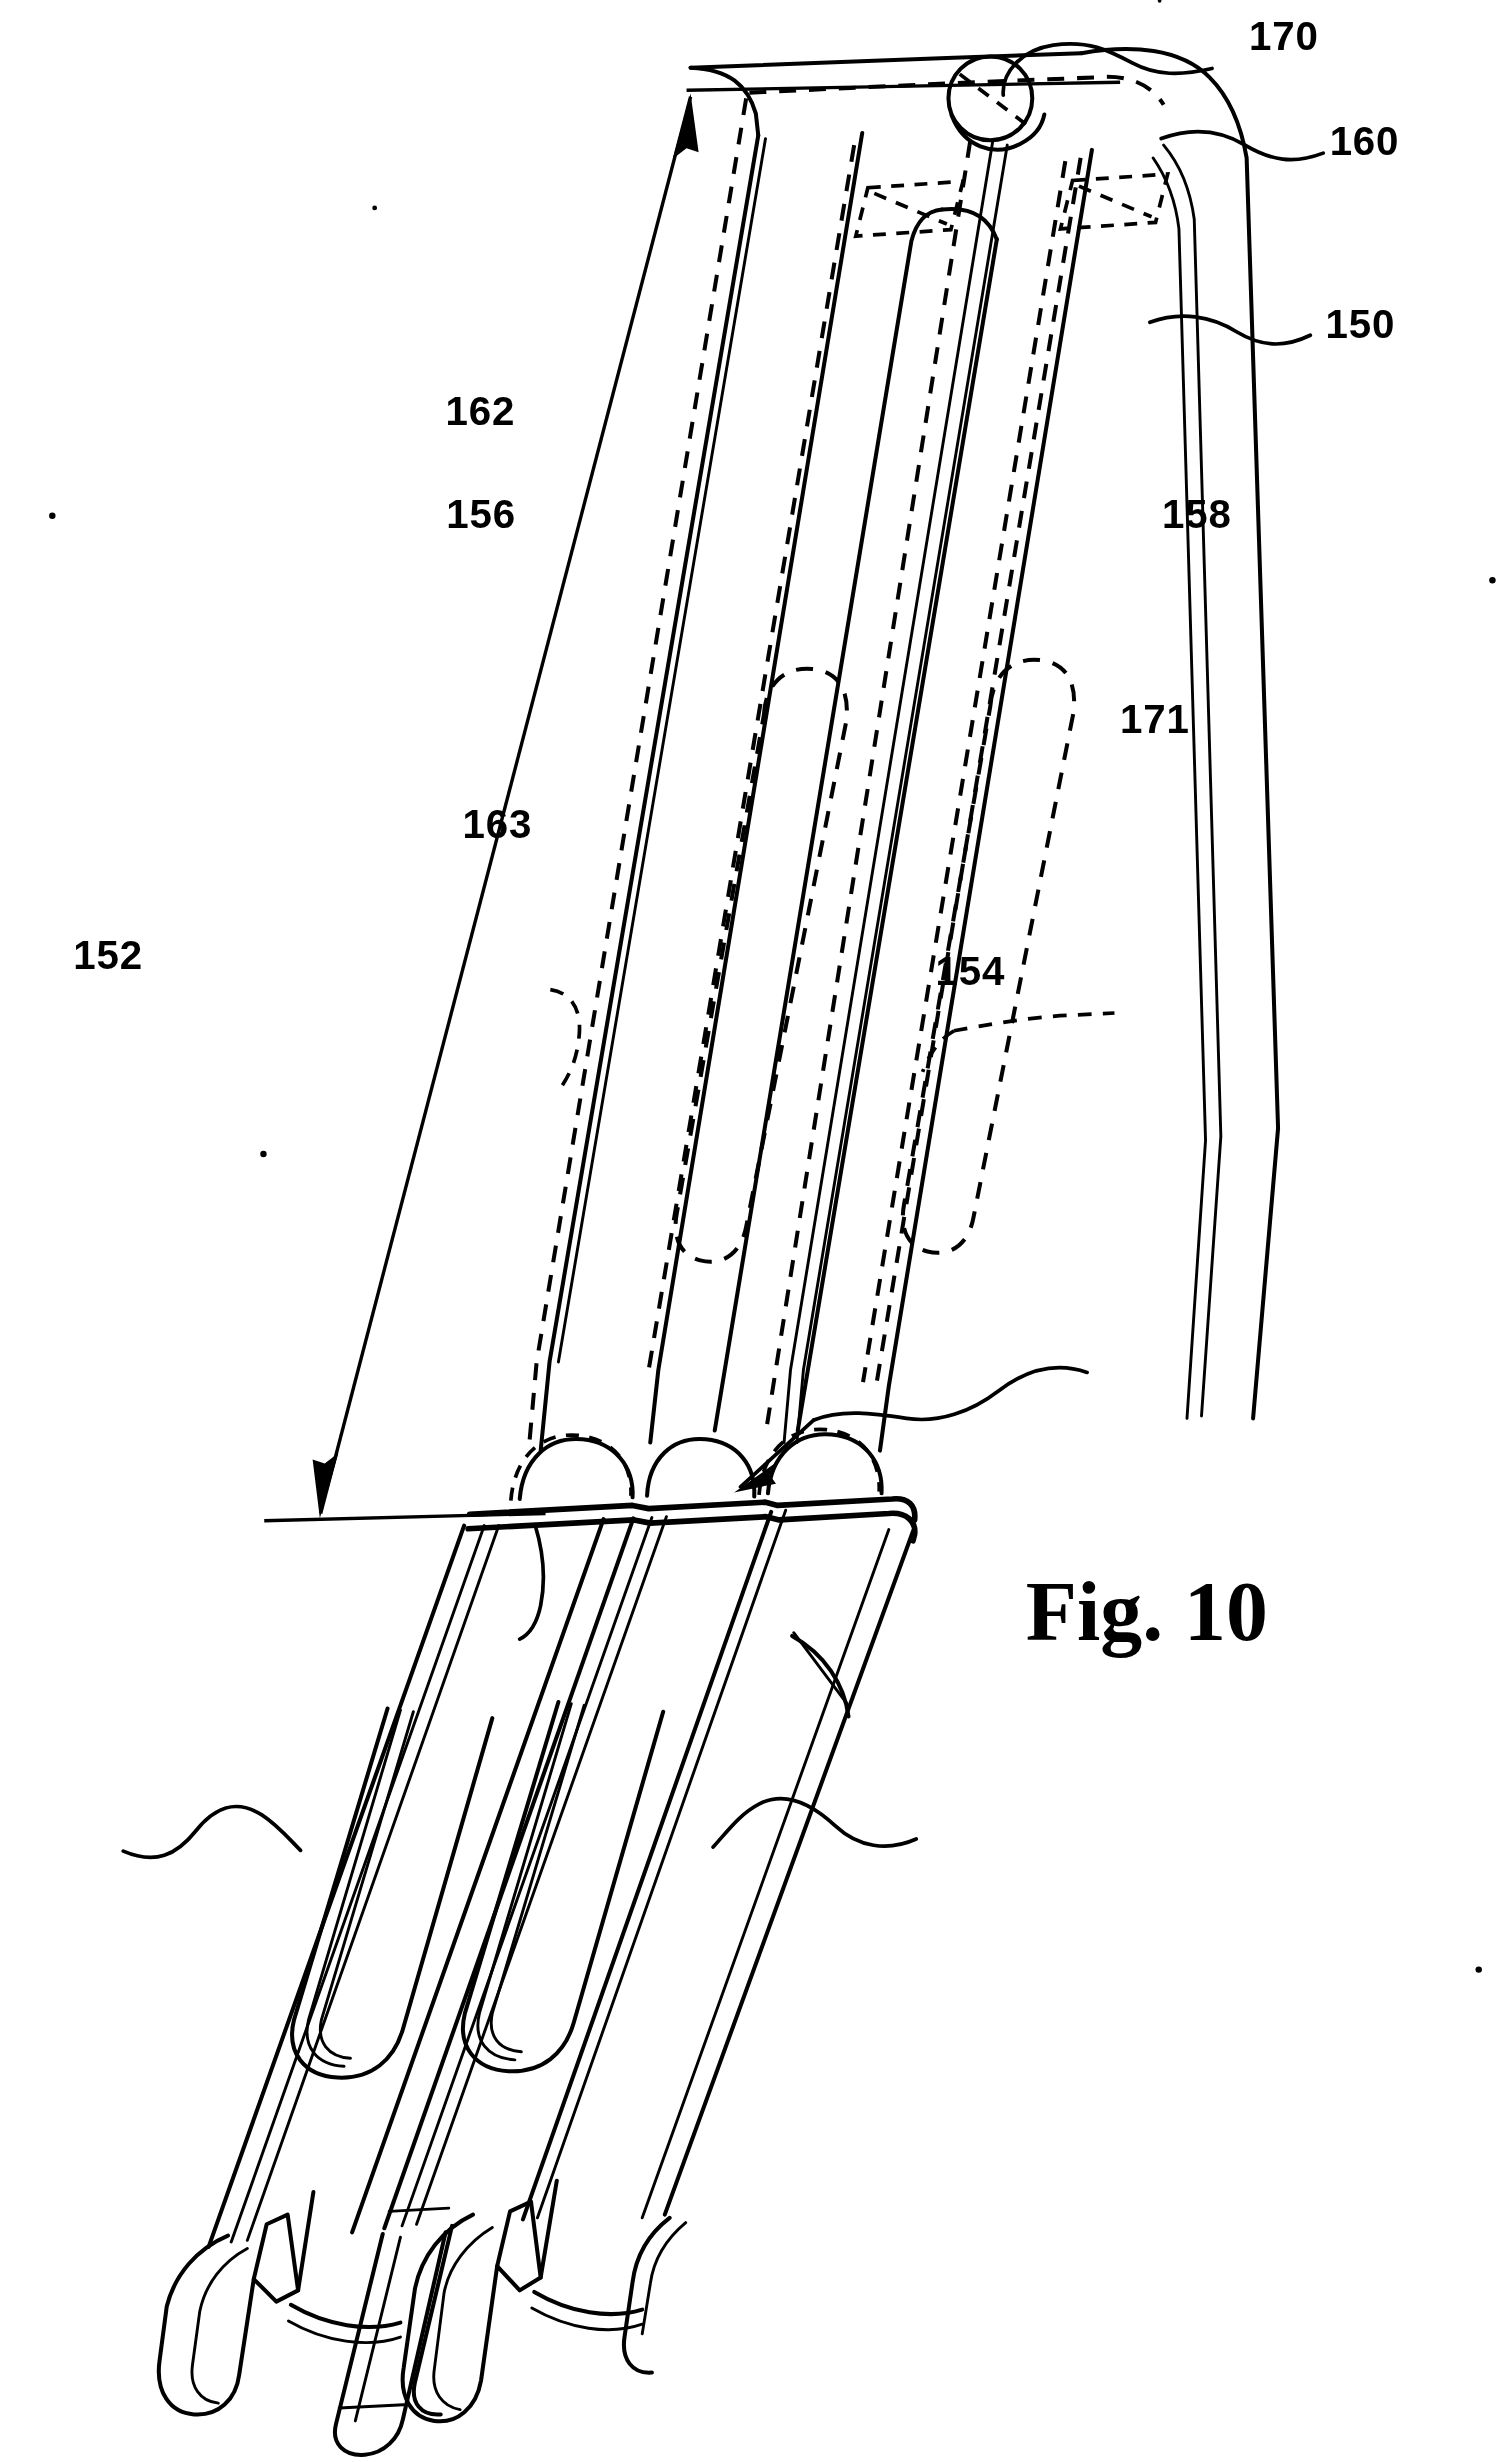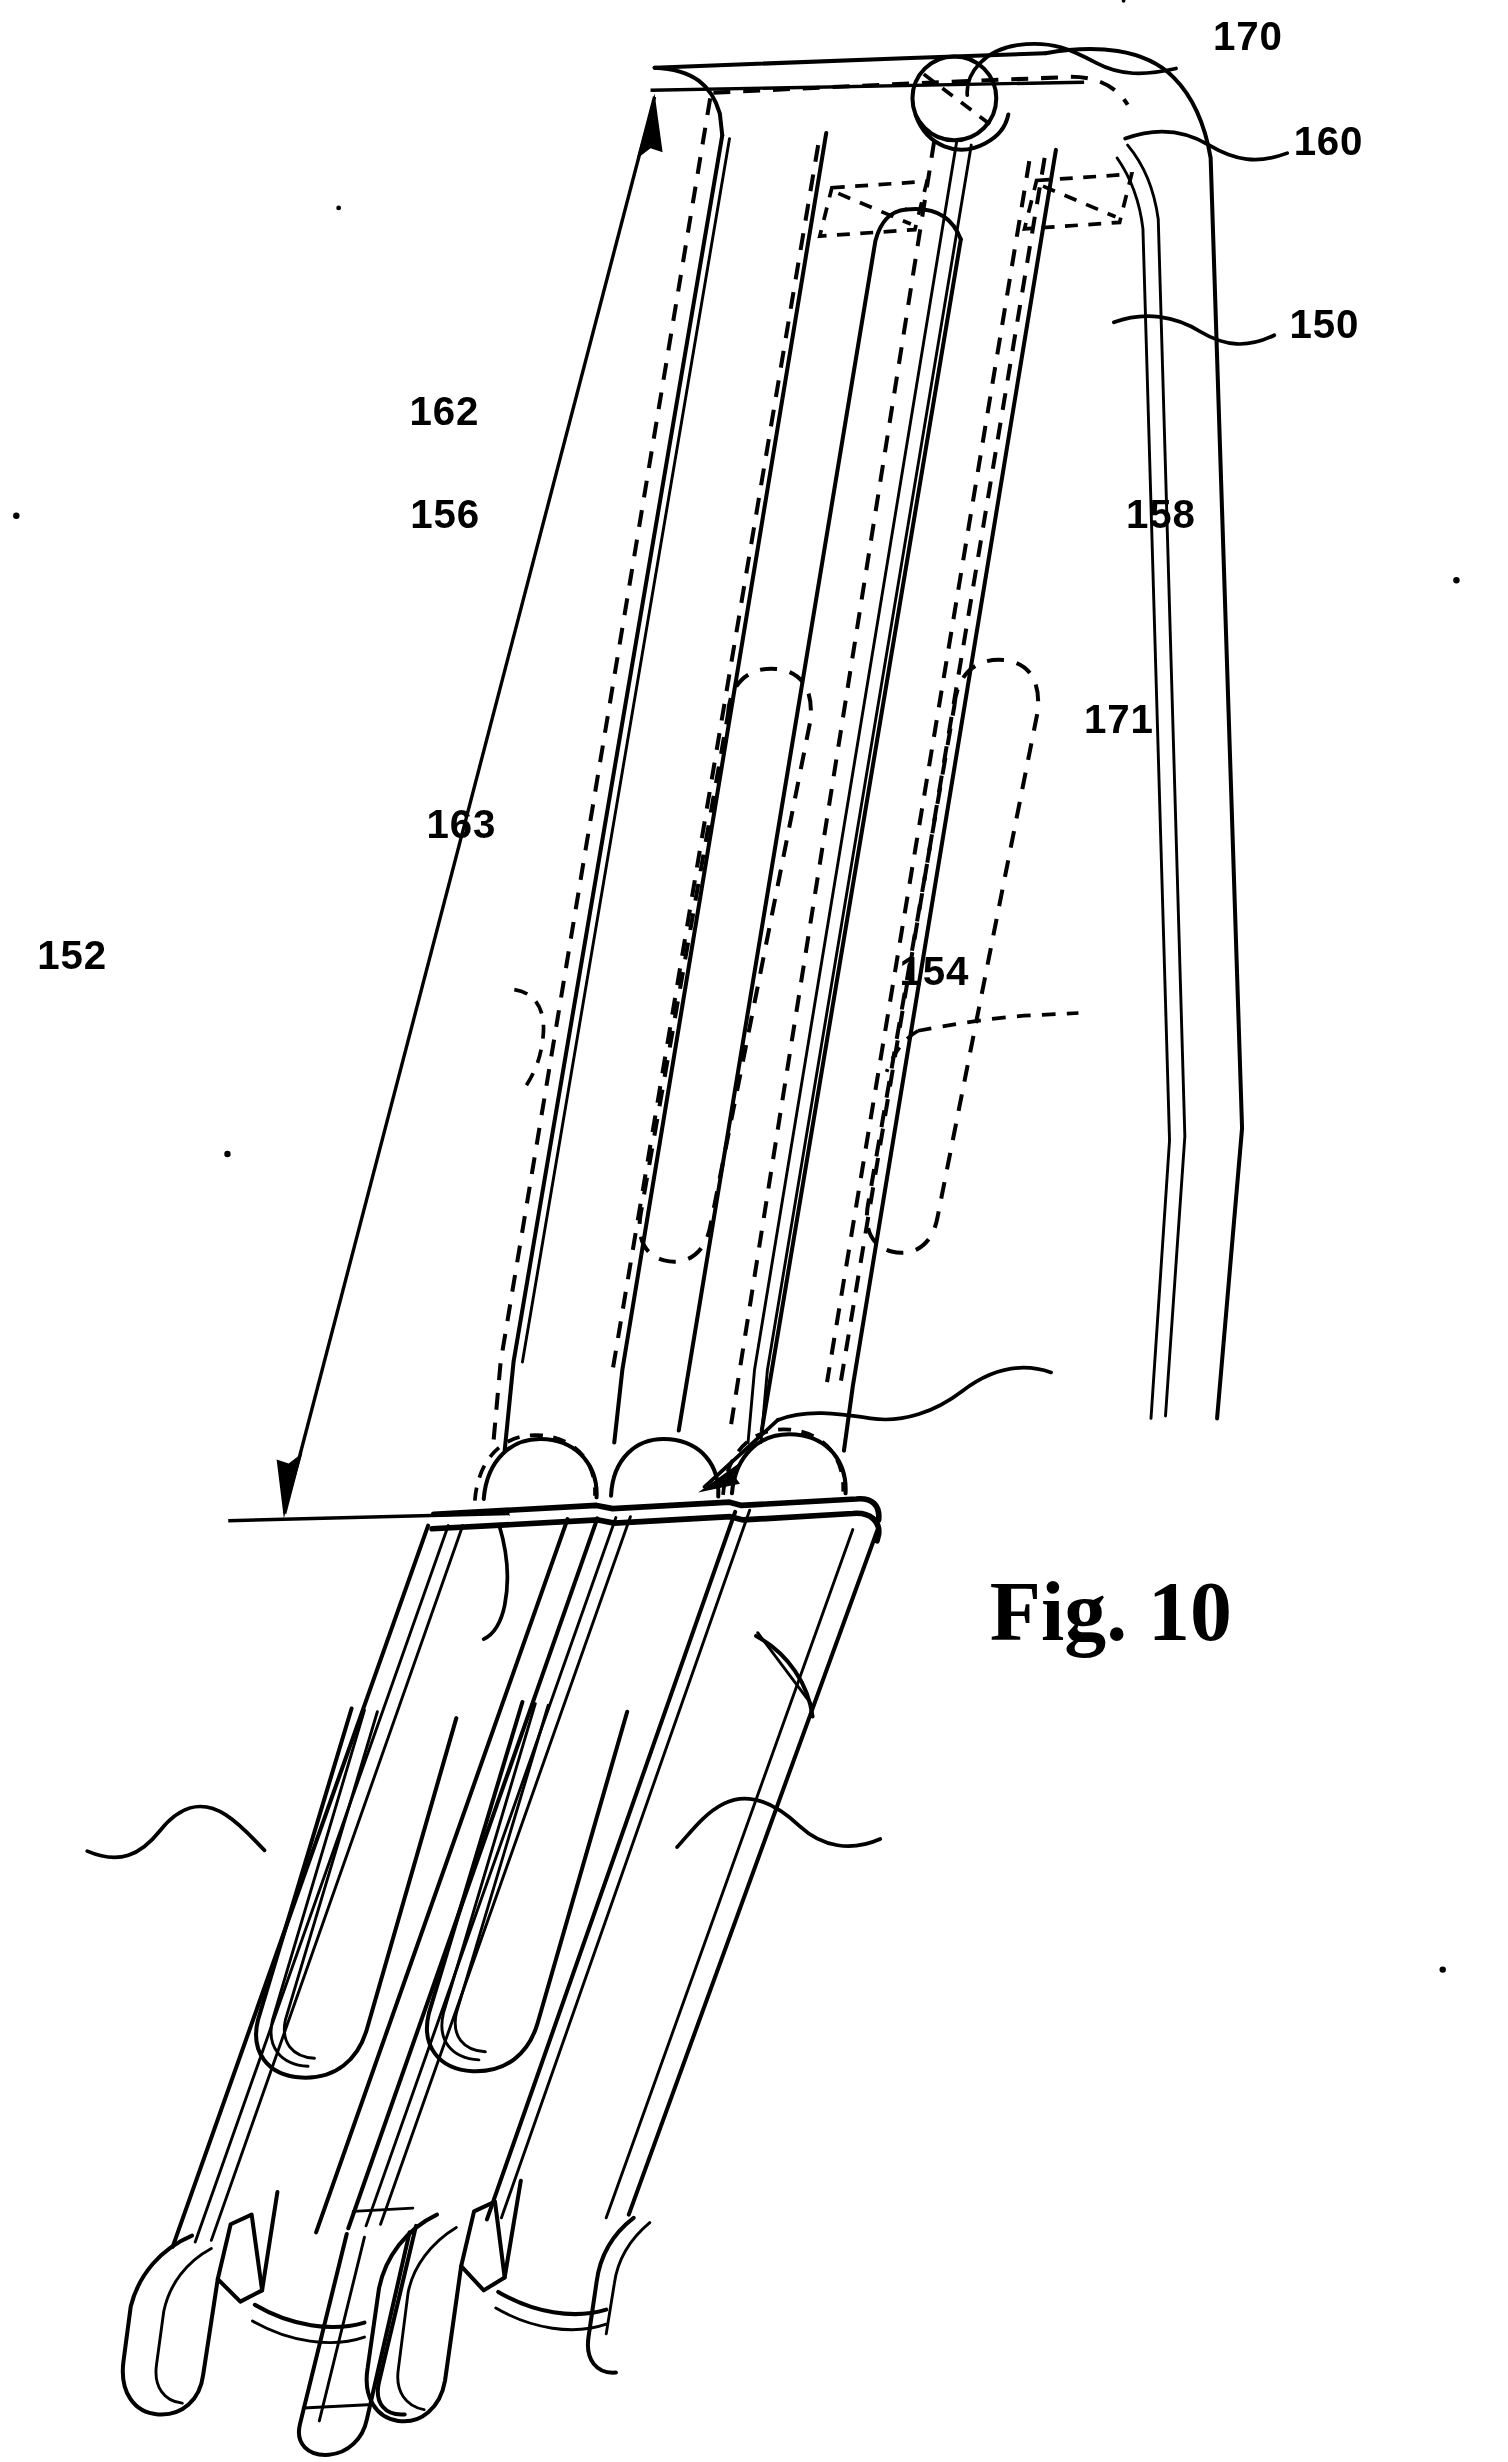--- a/index.html
+++ b/index.html
@@ -13,20 +13,21 @@
     height: 2462px;
     position: relative;
     font-family: "Liberation Sans", sans-serif;
     overflow: hidden;
   }
   #figure-root {
     position: absolute;
     inset: 0;
     width: 1269px;
     height: 2462px;
+    margin-left: 36px;
   }
   svg.drawing {
     display: block;
     width: 1509px;
     height: 2462px;
   }
   
   .solid {
     fill: none;
     stroke: #000000;

